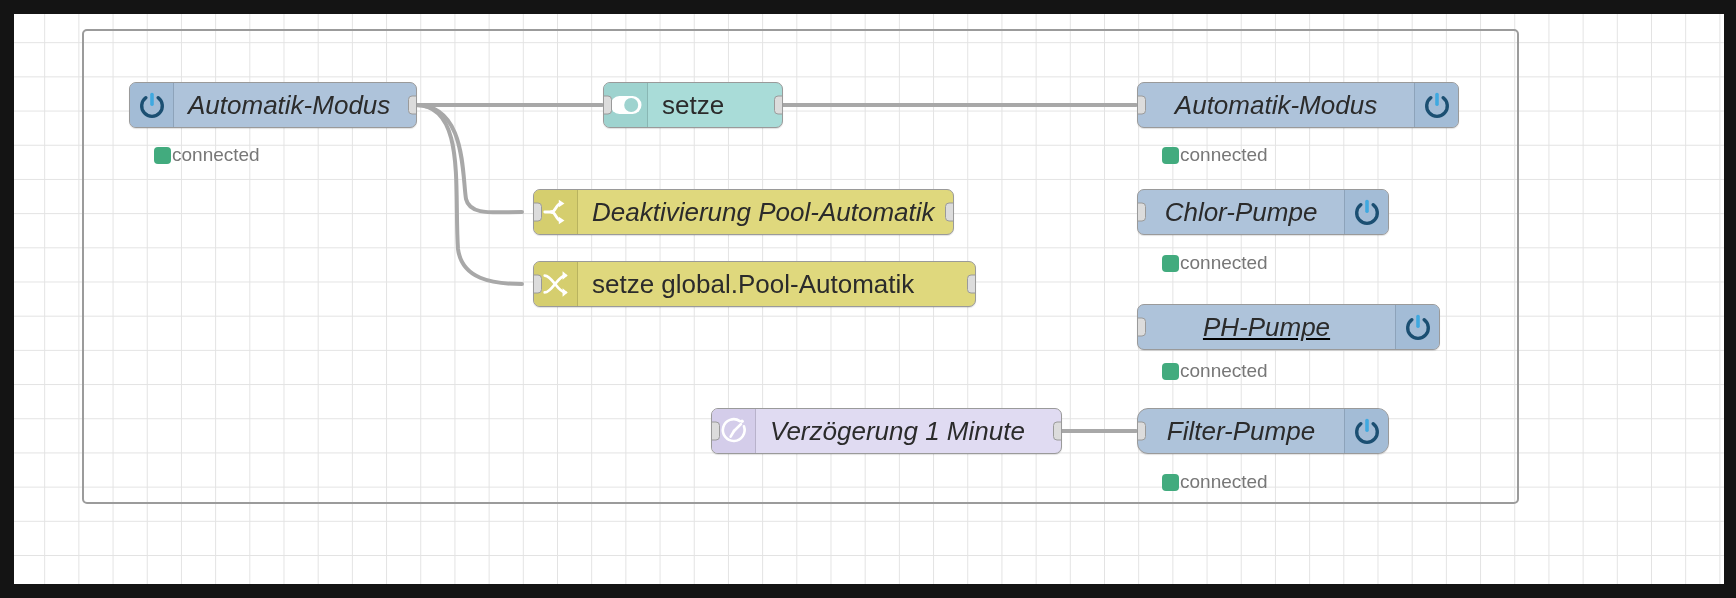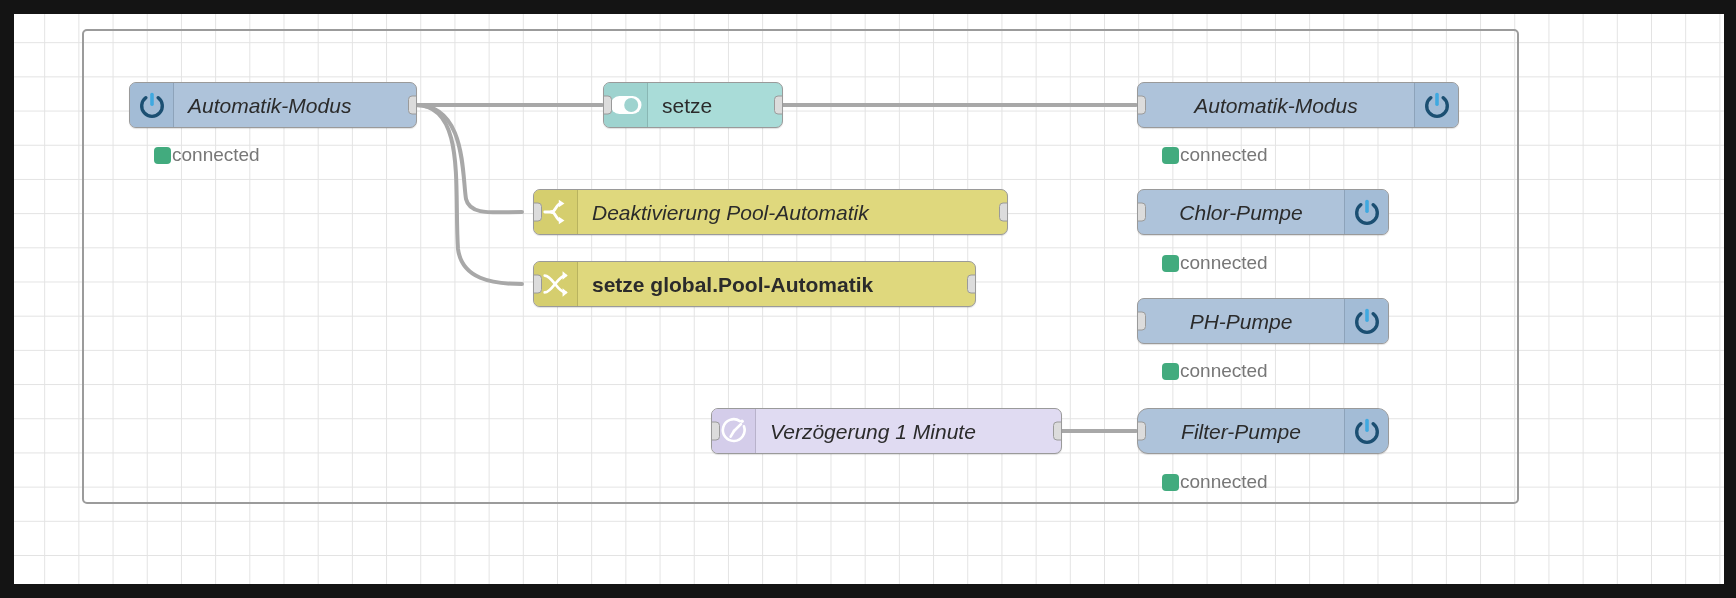--- a/index.html
+++ b/index.html
@@ -57,21 +57,21 @@
     border: 1.6px solid #9a9a9a;
     border-radius: 7px;
     overflow: hidden;
     box-shadow: 0 1px 1px rgba(0,0,0,.12);
   }
   .node .label {
     display: flex;
     align-items: center;
     padding: 0 14px;
     white-space: nowrap;
-    font-size: 21px;
+    font-size: 26px;
     color: #2b2b2b;
     line-height: 1;
   }
   .node .label.italic { font-style: italic; }
   .node .icon-cell {
     width: 44px;
     display: flex;
     align-items: center;
     justify-content: center;
     flex: 0 0 44px;
@@ -164,38 +164,38 @@
         <svg width="34" height="22" viewBox="0 0 36 22" aria-hidden="true">
           <rect x="1.6" y="1.6" width="32.8" height="18.8" rx="9.4" fill="#ffffff"></rect>
           <circle cx="23.5" cy="11" r="7.4" fill="#9ed3cf"></circle>
         </svg>
       </div>
       <div class="label">setze</div>
       <div class="port in"></div>
       <div class="port out"></div>
     </div>
 
-    <div class="node func-yellow" id="n2" style="left:519px; top:175px; width:475px;">
+    <div class="node func-yellow" id="n2" style="left:519px; top:175px; width:421px;">
       <div class="icon-cell left">
         <svg width="30" height="30" viewBox="0 0 32 32" aria-hidden="true">
           <g fill="none" stroke="#ffffff" stroke-width="3" stroke-linecap="round" stroke-linejoin="round">
             <path d="M4 16 H11"></path>
             <path d="M11 16 C16 16 16 7 21 7"></path>
             <path d="M11 16 C16 16 16 25 21 25"></path>
           </g>
           <path d="M19 3 l6 4 -6 4 z" fill="#ffffff"></path>
           <path d="M19 21 l6 4 -6 4 z" fill="#ffffff"></path>
         </svg>
       </div>
       <div class="label italic">Deaktivierung Pool-Automatik</div>
       <div class="port in"></div>
       <div class="port out"></div>
     </div>
 
-    <div class="node func-yellow" id="n3" style="left:519px; top:247px; width:443px;font-weight:bold;">
+    <div class="node func-yellow" id="n3" style="left:519px; top:247px; width:443px;">
       <div class="icon-cell left">
         <svg width="30" height="30" viewBox="0 0 32 32" aria-hidden="true">
           <g fill="none" stroke="#ffffff" stroke-width="3" stroke-linecap="round" stroke-linejoin="round">
             <path d="M4 7 C12 7 18 25 26 25"></path>
             <path d="M4 25 C12 25 18 7 26 7"></path>
           </g>
           <path d="M23 2.5 l5.5 4.5 -5.5 4.5 z" fill="#ffffff"></path>
           <path d="M23 20.5 l5.5 4.5 -5.5 4.5 z" fill="#ffffff"></path>
         </svg>
       </div>
@@ -241,21 +241,21 @@
           <rect x="14.1" y="3" width="3.8" height="14" rx="1.8" fill="#3fa9e0"></rect>
         </svg>
       </div>
       <div class="port in"></div>
     </div>
     <div class="status" style="left:1148px; top:238px;">
       <span class="dot"></span>
       <span>connected</span>
     </div>
 
-    <div class="node device" id="n7" style="left:1123px; top:284px; width:252px;">
+    <div class="node device" id="n7" style="left:1123px; top:290px; width:303px;text-decoration:underline;">
       <div class="label italic" style="flex:1; justify-content:center;">PH-Pumpe</div>
       <div class="icon-cell right">
         <svg width="30" height="30" viewBox="0 0 32 32" aria-hidden="true">
           <path d="M9.5 8.2 A11 11 0 1 0 22.5 8.2" fill="none" stroke="#1b4f72" stroke-width="3.6" stroke-linecap="round"></path>
           <rect x="14.1" y="3" width="3.8" height="14" rx="1.8" fill="#3fa9e0"></rect>
         </svg>
       </div>
       <div class="port in"></div>
     </div>
     <div class="status" style="left:1148px; top:346px;">

